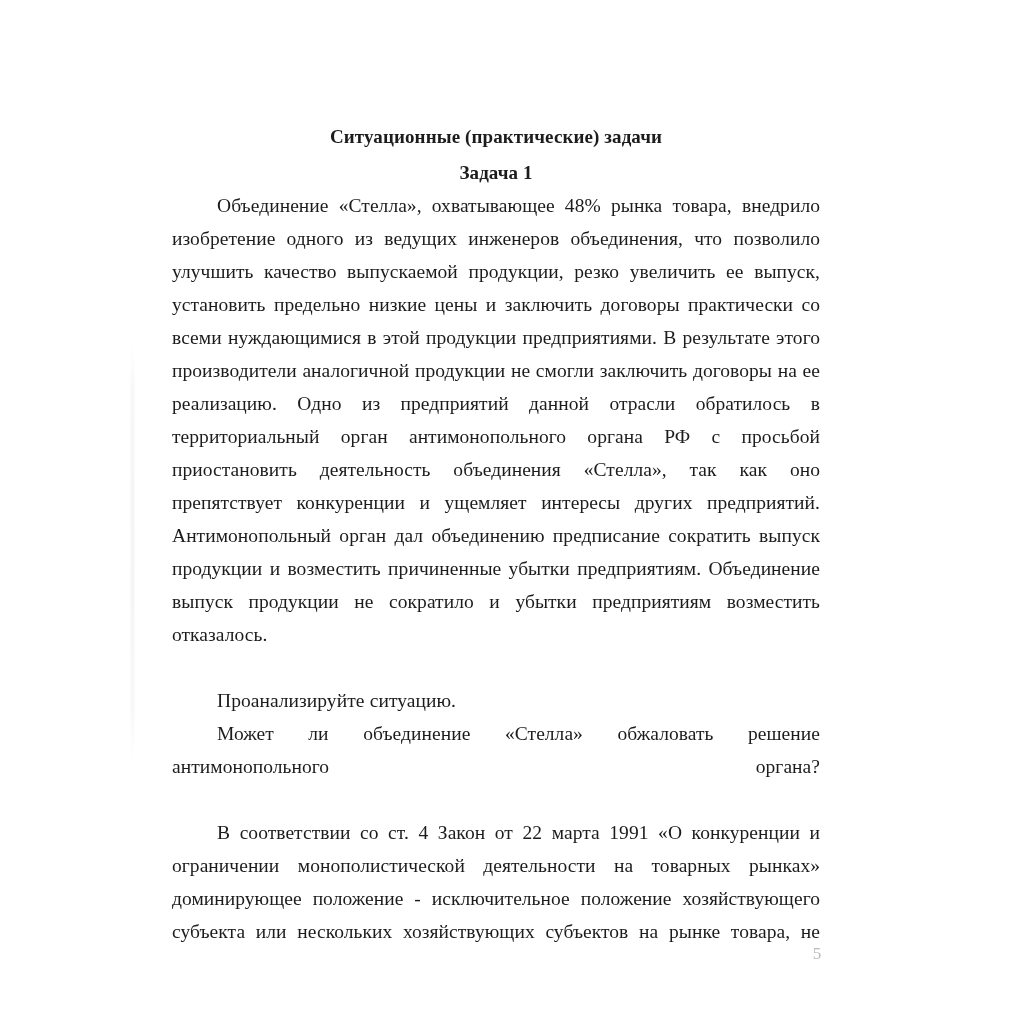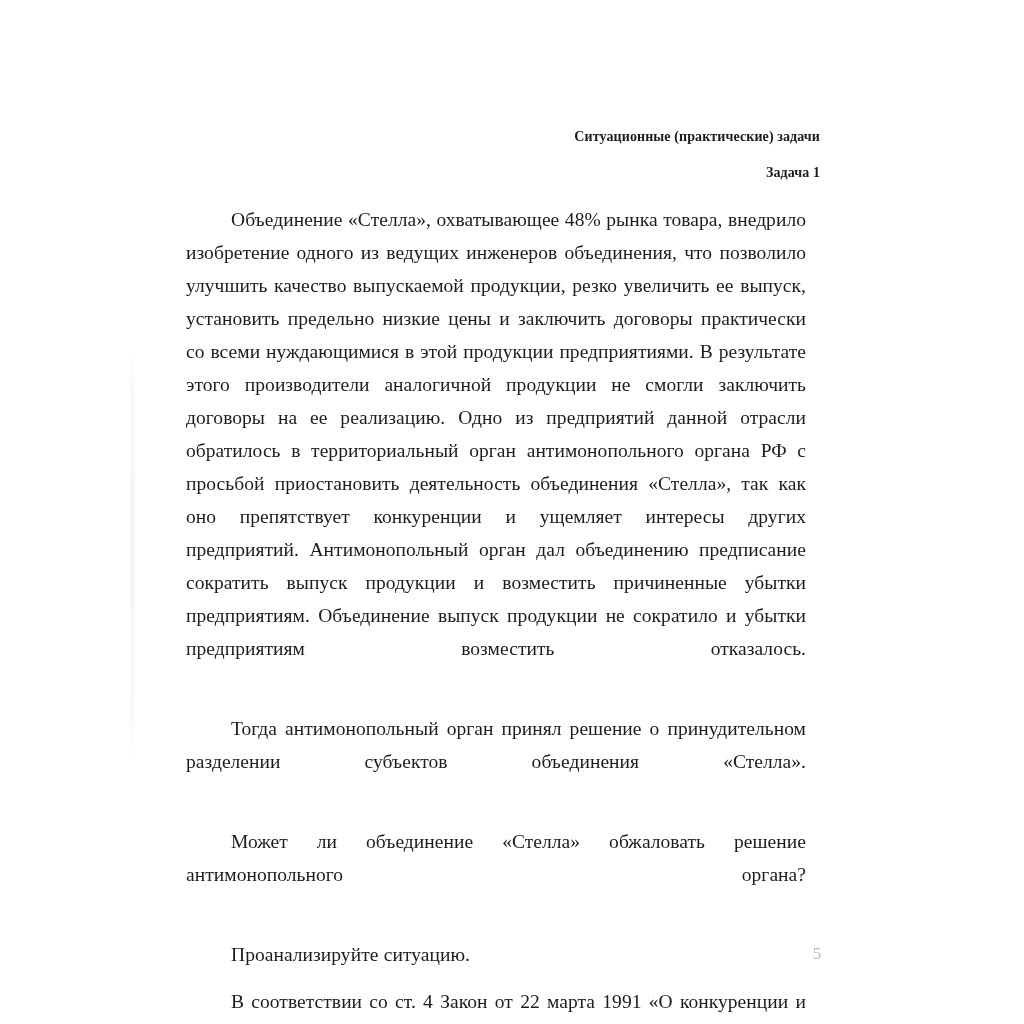--- a/index.html
+++ b/index.html
@@ -39,33 +39,33 @@
 
   .content {
     position: absolute;
     left: 172px;
     top: 120px;
     width: 648px;
   }
 
   .doc-title,
   .doc-subtitle {
-    text-align: right;
+    text-align: center;
     font-weight: bold;
-    font-size: 14px;
+    font-size: 19px;
     line-height: 33px;
     letter-spacing: 0.1px;
     margin: 0;
   }
 
   .doc-title { margin-bottom: 3px; }
   .doc-subtitle { margin-bottom: 0; }
 
   .para {
-    margin: 14px;
+    margin: 0;
     font-size: 19.5px;
     line-height: 33px;
     text-align: justify;
     text-indent: 45px;
     letter-spacing: 0.05px;
     word-spacing: 0.4px;
     hyphens: none;
   }
 
   
@@ -98,25 +98,24 @@
   <div class="scan-streak"></div>
 
   <div class="content">
 
     <h1 class="doc-title">Ситуационные (практические) задачи</h1>
 
     <h2 class="doc-subtitle">Задача 1</h2>
 
     <p class="para">Объединение «Стелла», охватывающее 48% рынка товара, внедрило изобретение одного из ведущих инженеров объединения, что позволило улучшить качество выпускаемой продукции, резко увеличить ее выпуск, установить предельно низкие цены и заключить договоры практически со всеми нуждающимися в этой продукции предприятиями. В результате этого производители аналогичной продукции не смогли заключить договоры на ее реализацию. Одно из предприятий данной отрасли обратилось в территориальный орган антимонопольного органа РФ с просьбой приостановить деятельность объединения «Стелла», так как оно препятствует конкуренции и ущемляет интересы других предприятий. Антимонопольный орган дал объединению предписание сократить выпуск продукции и возместить причиненные убытки предприятиям. Объединение выпуск продукции не сократило и убытки предприятиям возместить отказалось.</p>
 
-    <p class="para">Тогда антимонопольный орган принял решение о принудительном разделении субъектов объединения «Стелла».</p>
+
+    <p class="para short">Проанализируйте ситуацию.</p>
 
     <p class="para">Может ли объединение «Стелла» обжаловать решение антимонопольного органа?</p>
-
-    <p class="para short">Проанализируйте ситуацию.</p>
 
     <p class="para">В соответствии со ст. 4 Закон от 22 марта 1991 «О конкуренции и ограничении монополистической деятельности на товарных рынках» доминирующее положение - исключительное положение хозяйствующего субъекта или нескольких хозяйствующих субъектов на рынке товара, не</p>
 
   </div>
 
   <div class="page-number">5</div>
 
 </div>
 
 </body></html>

